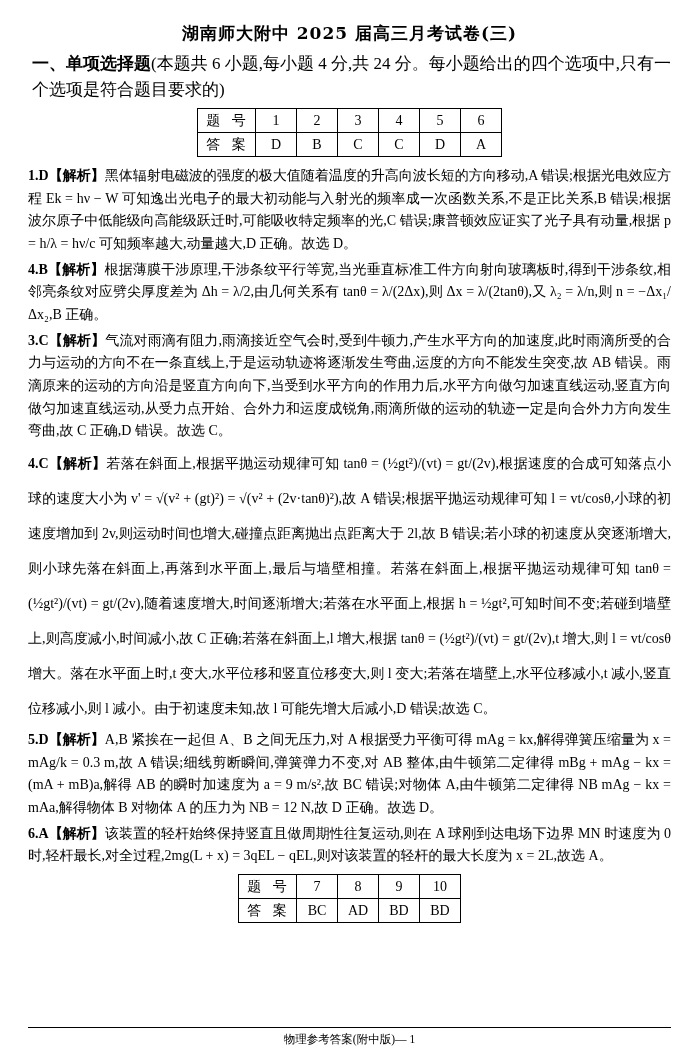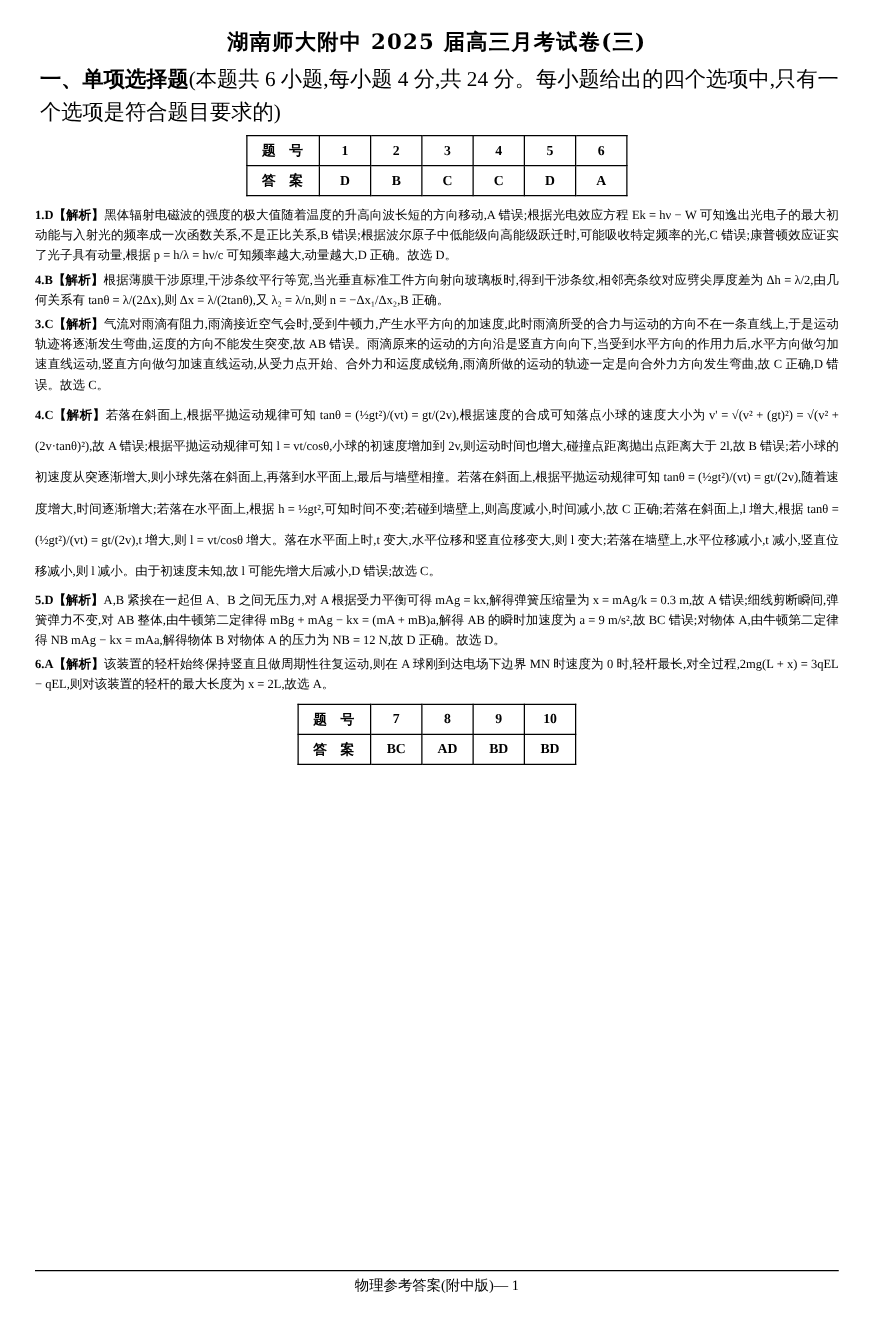--- a/index.html
+++ b/index.html
@@ -47,53 +47,52 @@
   .section-head .normal {
     font-weight: normal;
   }
   .ans-table-wrap {
     display: flex;
     justify-content: center;
     margin: 6px 0 8px 0;
   }
   table.ans-table {
     border-collapse: collapse;
-    font-size: 11px;
-    font-weight: bold;
+    font-size: 14px;
   }
   table.ans-table td {
     border: 1px solid #000;
     width: 38px;
     height: 21px;
     text-align: center;
     vertical-align: middle;
     font-family: "Liberation Serif", serif;
   }
   table.ans-table td.hd {
     width: 52px;
     letter-spacing: 4px;
     padding-left: 4px;
   }
   .item {
-    font-size: 10px;
+    font-size: 14px;
     line-height: 1.62;
     text-align: justify;
     margin: 3px 0 3px 0;
   }
   .item .num {
     font-family: "Liberation Serif", serif;
   }
   .bk {
     font-weight: bold;
   }
   .footer {
     position: absolute;
     left: 0;
     right: 0;
-    bottom: 19px;
+    bottom: 8px;
     text-align: center;
     font-size: 11.5px;
   }
   .footer-line {
     border-top: 1px solid #000;
     margin: 0 28px 4px 28px;
   }
   .tall { line-height: 2.5; }
 </style>
 </head>

